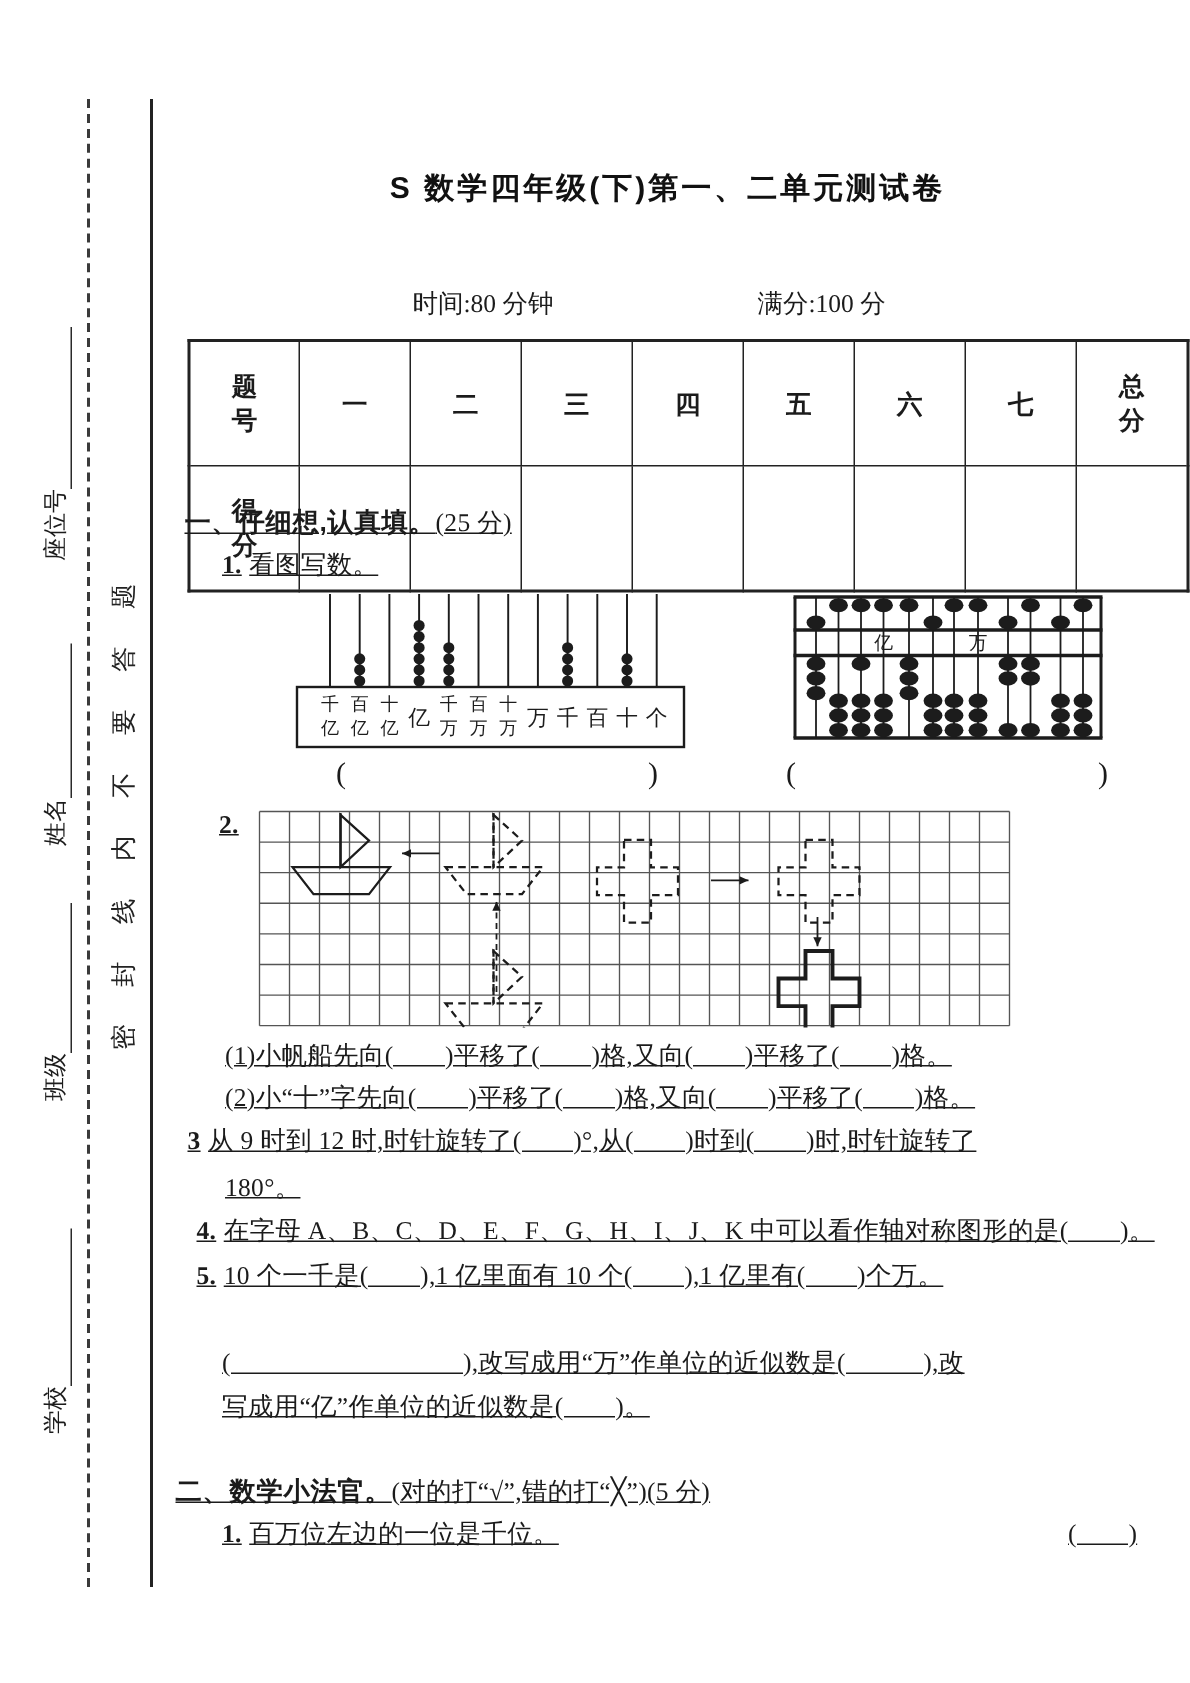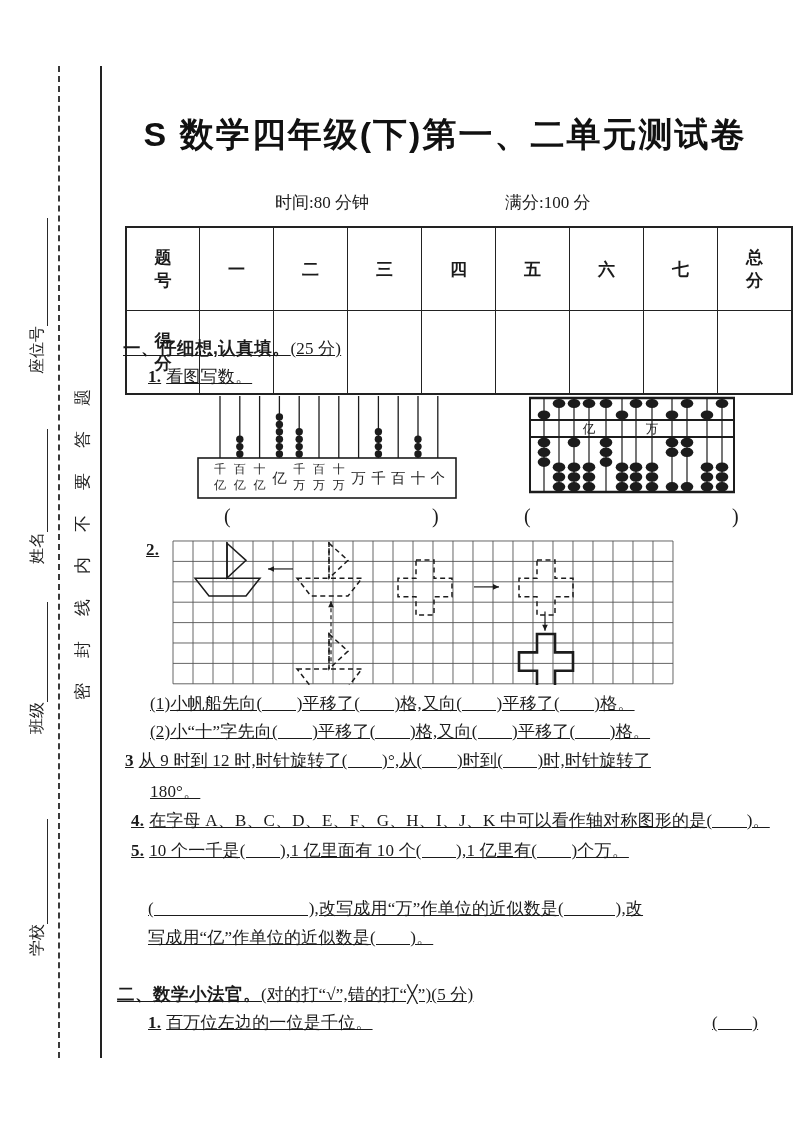--- a/index.html
+++ b/index.html
@@ -20,21 +20,21 @@
   }
   .v-field{display:flex;align-items:flex-end;}
   .v-line{display:inline-block;border-bottom:1.5px solid #2a2a2a;height:18px;}
   .v-seal{
     position:absolute;left:71px;top:700px;width:345px;height:30px;
     transform:rotate(-90deg);transform-origin:0 0;
     font-size:17px;letter-spacing:25px;white-space:nowrap;color:#222;
   }
   
   .title{position:absolute;left:105px;top:112px;width:680px;text-align:center;
-    font-size:34px;letter-spacing:2px;color:#111;}
+    font-size:20px;letter-spacing:2px;color:#111;}
   .info{position:absolute;top:191px;font-size:17px;text-align:right;}
   
   table.score-table{position:absolute;left:125px;top:226px;border-collapse:collapse;table-layout:fixed;}
   table.score-table td{border:1.5px solid #222;text-align:center;vertical-align:middle;
     font-size:17px;padding:18px;}
   table.score-table{border:2px solid #222;}
   td.c0{width:71px;}
   td.cn{width:74px;}
   tr.r1 td{height:38px;}
   tr.r2 td{height:46px;}

